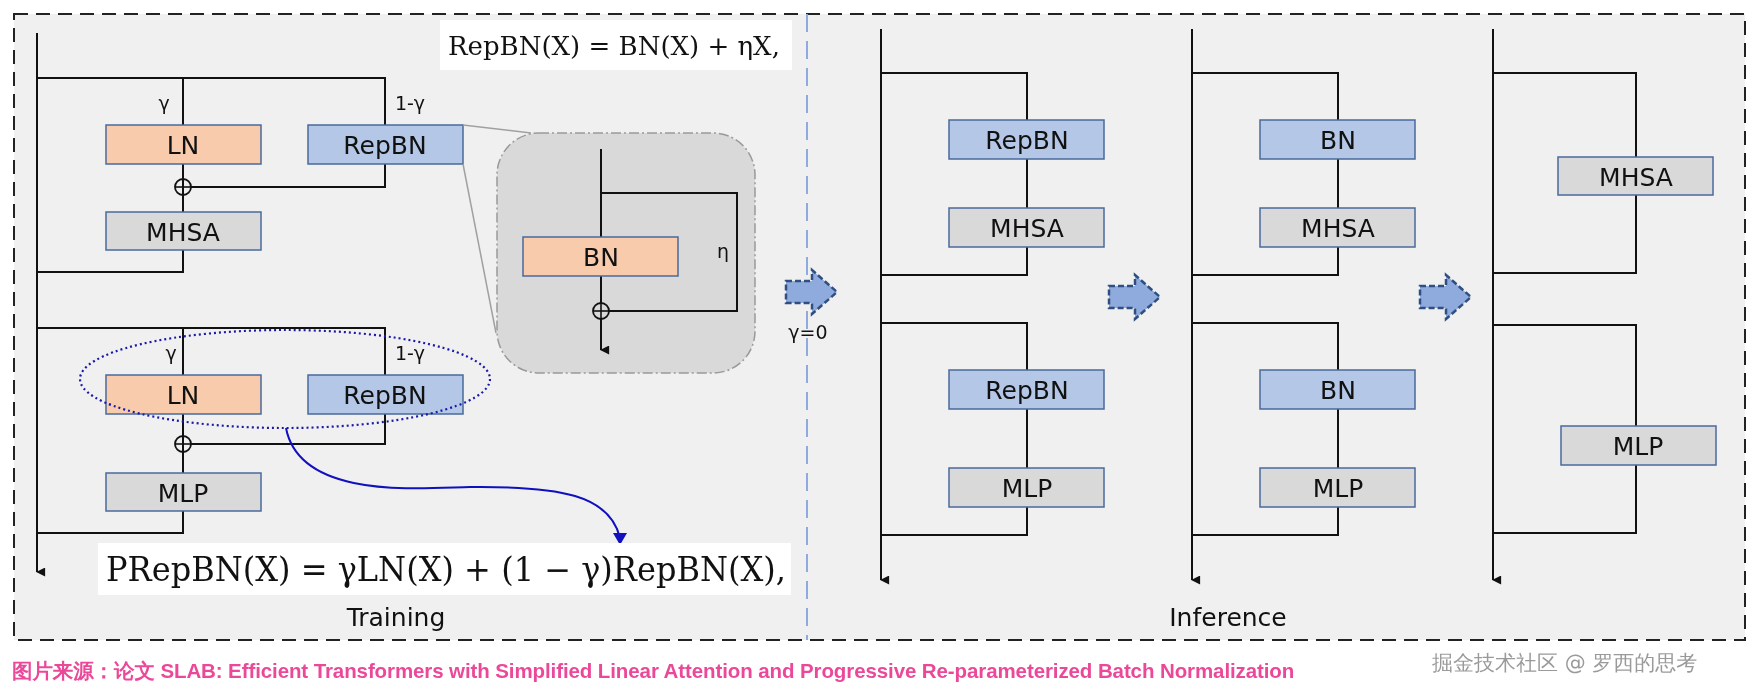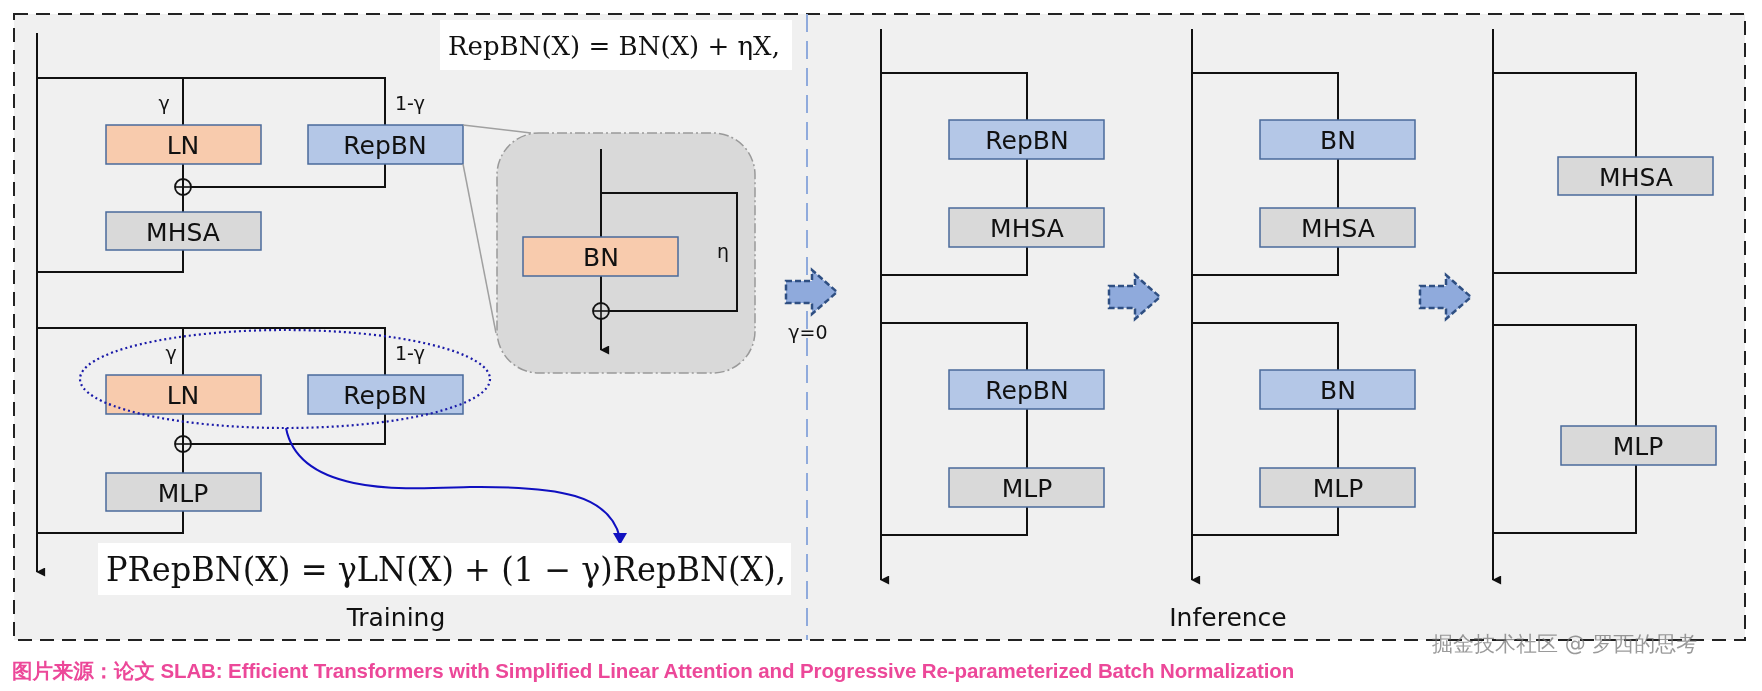--- a/index.html
+++ b/index.html
@@ -8,21 +8,21 @@
   .box-text { font-family: "DejaVu Sans", sans-serif; font-size: 25px; fill: #111; }
   .small-label { font-family: "DejaVu Sans", sans-serif; font-size: 19px; fill: #111; }
   .math { font-family: "DejaVu Serif", serif; fill: #111; }
   .section-label { font-family: "DejaVu Sans", sans-serif; font-size: 25px; fill: #111; }
   .caption {
     position: absolute; left: 12px; top: 657px;
     font-family: "Liberation Sans", sans-serif; font-weight: bold; font-size: 20.5px;
     color: #ec4899; white-space: nowrap; letter-spacing: -0.1px;
   }
   .watermark {
-    position: absolute; left: 1432px; top: 630px;
+    position: absolute; left: 1432px; top: 649px;
     font-family: "DejaVu Sans", sans-serif; font-size: 21px;
     color: rgba(120,120,120,0.75); white-space: nowrap;
   }
 </style>
 </head>
 <body>
 
 <svg id="diagram" width="1762" height="691" viewBox="0 0 1762 691">
   <defs>
     <marker id="arrowhead" viewBox="0 0 10 10" refX="5" refY="9" markerWidth="9" markerHeight="11" orient="auto-start-reverse" markerUnits="userSpaceOnUse">

